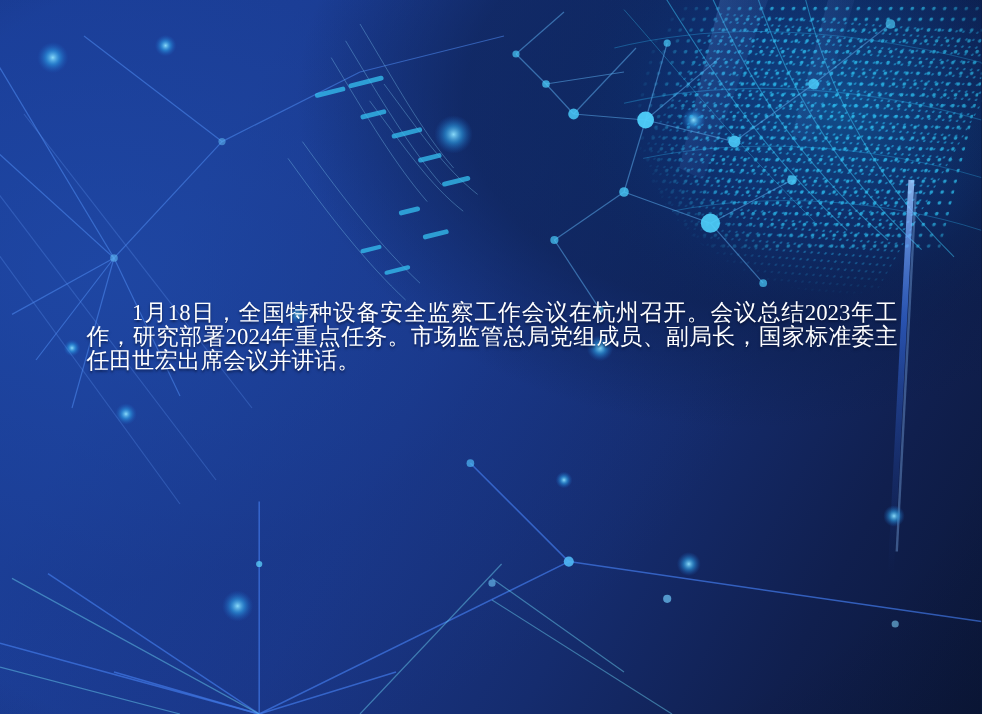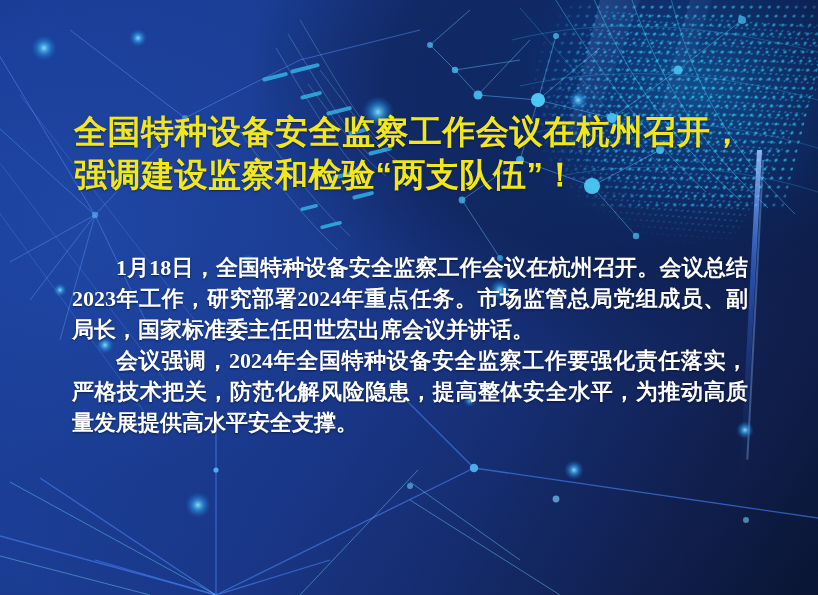--- a/index.html
+++ b/index.html
@@ -56,29 +56,28 @@
   
   .body-block {
     position: absolute;
     left: 72px;
     top: 252px;
     width: 676px;
     z-index: 6;
   }
   .para {
     font-family: "Liberation Serif", serif;
-    font-size: 22px;
-    line-height: 31px;
+    font-size: 19px;
+    line-height: 20px;
     color: #ffffff;
     text-align: justify;
     text-justify: inter-character;
     text-indent: 2em;
     margin: 0;
     text-shadow: 0 1px 2px rgba(5,14,45,0.65);
-    font-weight: bold;
   }
 </style>
 </head>
 <body>
 
 <div id="poster">
 
   <div class="bg-layer">
     <svg viewBox="0 0 818 595" xmlns="http://www.w3.org/2000/svg">
       <defs>
@@ -277,23 +276,18 @@
           <path d="M-10 200 L 150 420"></path>
           <path d="M20 95 L 210 340"></path>
         </g>
 
       </g>
     </svg>
   </div>
 
   <div class="vignette"></div>
 
-  <div class="title-block">
-    <div class="title-line">全国特种设备安全监察工作会议在杭州召开，</div>
-    <div class="title-line">强调建设监察和检验“两支队伍”！</div>
-  </div>
 
   <div class="body-block">
     <p class="para">1月18日，全国特种设备安全监察工作会议在杭州召开。会议总结2023年工作，研究部署2024年重点任务。市场监管总局党组成员、副局长，国家标准委主任田世宏出席会议并讲话。</p>
-    <p class="para">会议强调，2024年全国特种设备安全监察工作要强化责任落实，严格技术把关，防范化解风险隐患，提高整体安全水平，为推动高质量发展提供高水平安全支撑。</p>
   </div>
 
 </div>
 
 </body></html>

